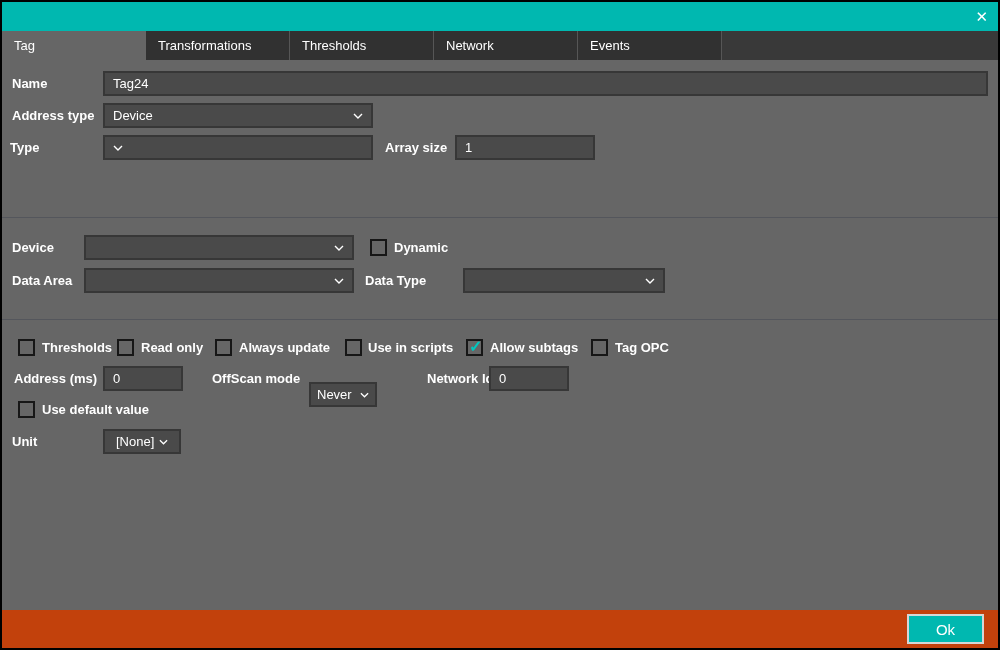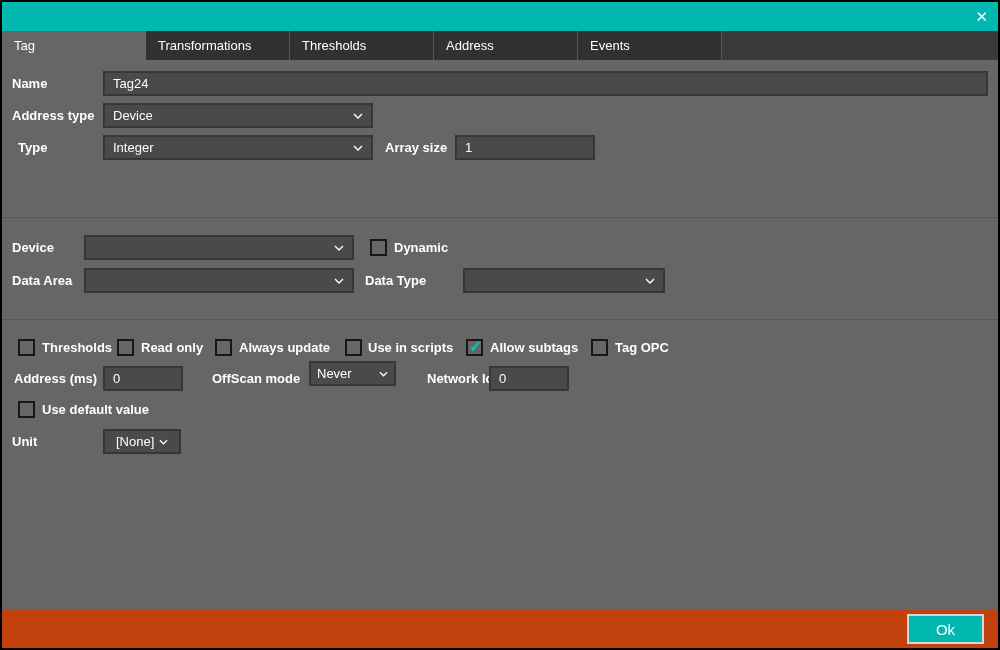--- a/index.html
+++ b/index.html
@@ -99,41 +99,40 @@
 <div class="window">
 
   <div class="titlebar">
     <span class="close-btn">✕</span>
   </div>
 
   <div class="tabstrip">
     <div class="tab active">Tag</div>
     <div class="tab">Transformations</div>
     <div class="tab">Thresholds</div>
-    <div class="tab">Address</div>
+    <div class="tab">Network</div>
     <div class="tab">Events</div>
     <div class="tab-filler"></div>
   </div>
 
   <div class="panel">
 
     <span class="lbl" style="left:10px; top:11px;">Name</span>
     <input class="field" style="left: 101px; top: 11px; width: 885px;" type="text" value="Tag24">
 
     <span class="lbl" style="left:10px; top:43px;">Address type</span>
     <div class="field select" style="left:101px; top:43px; width:270px;">
       <span class="val">Device</span>
       <svg class="chev" width="10" height="6" viewBox="0 0 10 6">
           <path d="M1 1 L5 5 L9 1" stroke="#fff" stroke-width="1.4" fill="none"></path>
         </svg>
     </div>
 
-    <span class="lbl" style="left:16px; top:75px;text-align:right;">Type</span>
+    <span class="lbl" style="left:8px; top:75px;text-align:right;">Type</span>
     <div class="field select" style="left:101px; top:75px; width:270px;">
-      <span class="val">Integer</span>
       <svg class="chev" width="10" height="6" viewBox="0 0 10 6">
           <path d="M1 1 L5 5 L9 1" stroke="#fff" stroke-width="1.4" fill="none"></path>
         </svg>
     </div>
     <span class="lbl" style="left:383px; top:75px;">Array size</span>
     <input class="field" style="left: 453px; top: 75px; width: 140px;" type="text" value="1">
 
     <div class="divider" style="top:157px;"></div>
 
     <span class="lbl" style="left:10px; top:175px;">Device</span>
@@ -192,21 +191,21 @@
 
     <span class="cb" style="left:589px; top:279px;" data-checked="false">
       
     </span>
     <span class="cb-lbl" style="left:613px; top:279px;">Tag OPC</span>
 
     <span class="lbl" style="left:12px; top:306px;">Address (ms)</span>
     <input class="field" style="left: 101px; top: 306px; width: 80px;" type="text" value="0">
 
     <span class="lbl" style="left:210px; top:306px;">OffScan mode</span>
-    <div class="field select" style="left:307px; top:301px; width:87px; padding:0 6px;">
+    <div class="field select" style="left:307px; top:322px; width:68px; padding:0 6px;">
       <span class="val">Never</span>
       <svg class="chev" width="9" height="6" viewBox="0 0 10 6">
           <path d="M1 1 L5 5 L9 1" stroke="#fff" stroke-width="1.4" fill="none"></path>
         </svg>
     </div>
 
     <span class="lbl" style="left:406px; top:306px;margin-left:19px;">Network Id</span>
     <input class="field" style="left: 487px; top: 306px; width: 80px;" type="text" value="0">
 
     <span class="cb" style="left:16px; top:341px;" data-checked="false">

